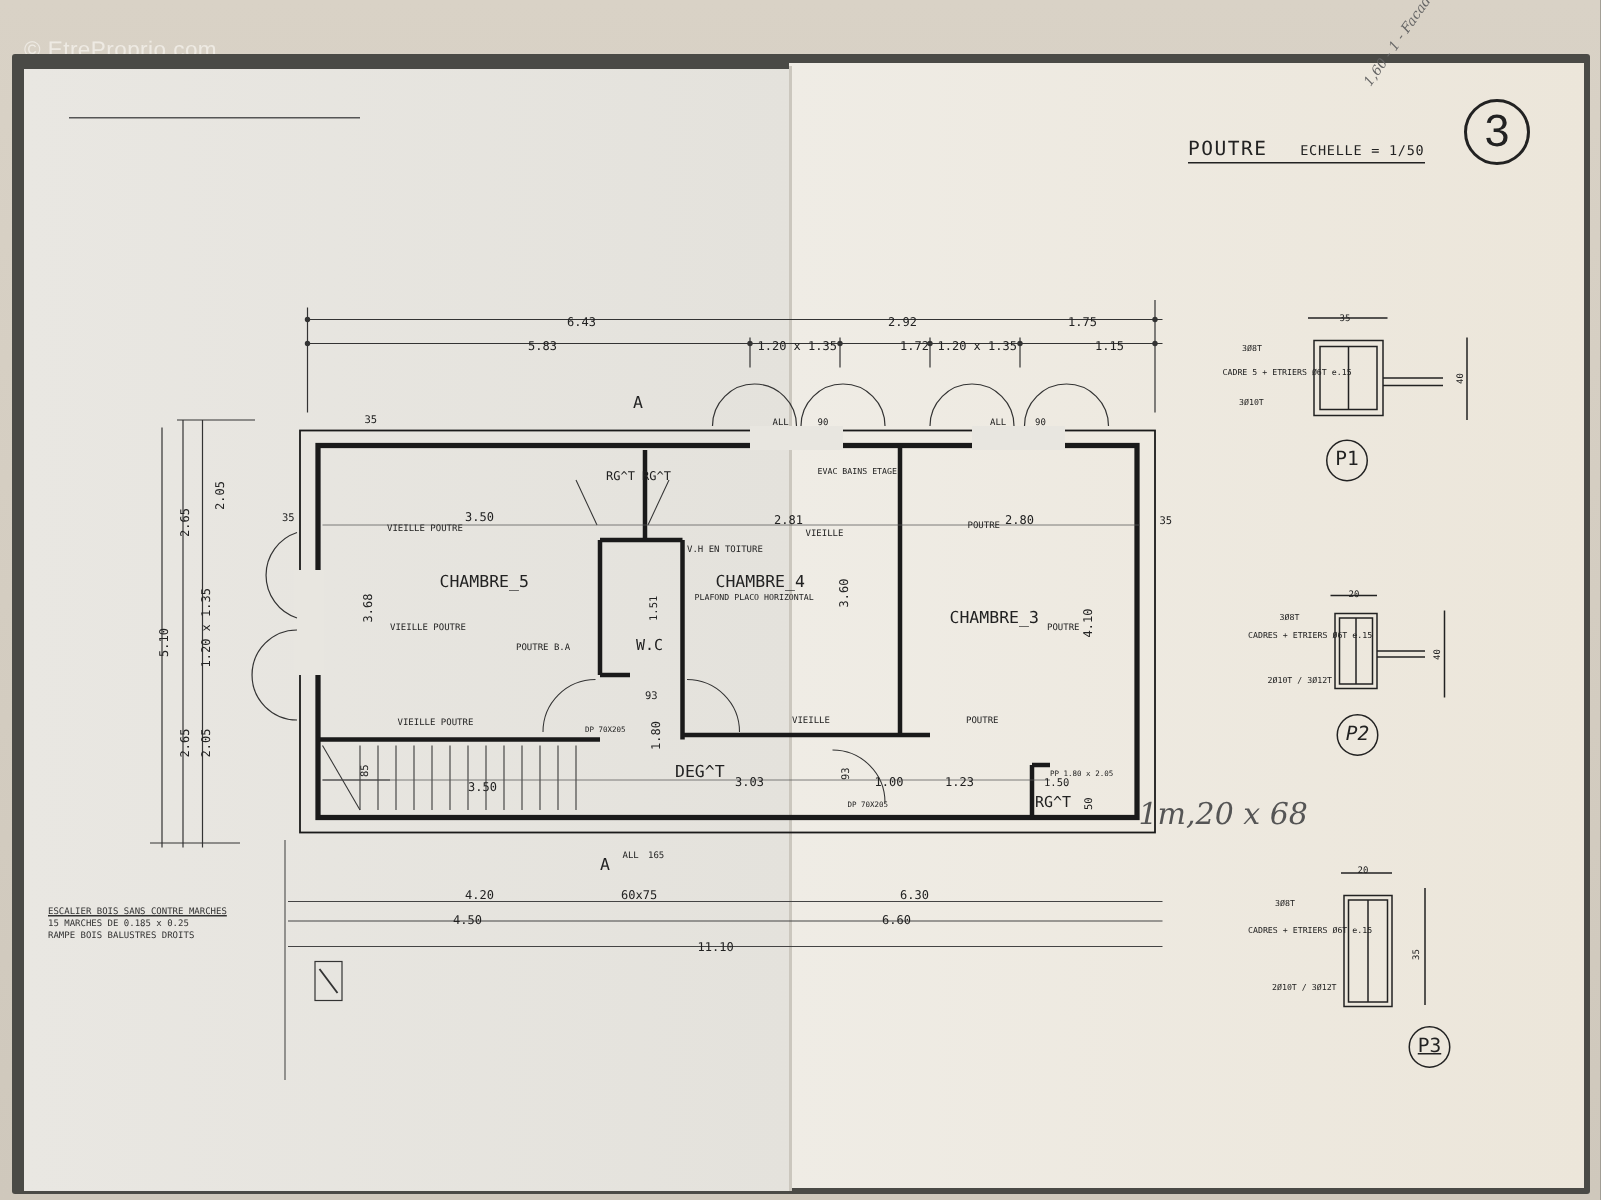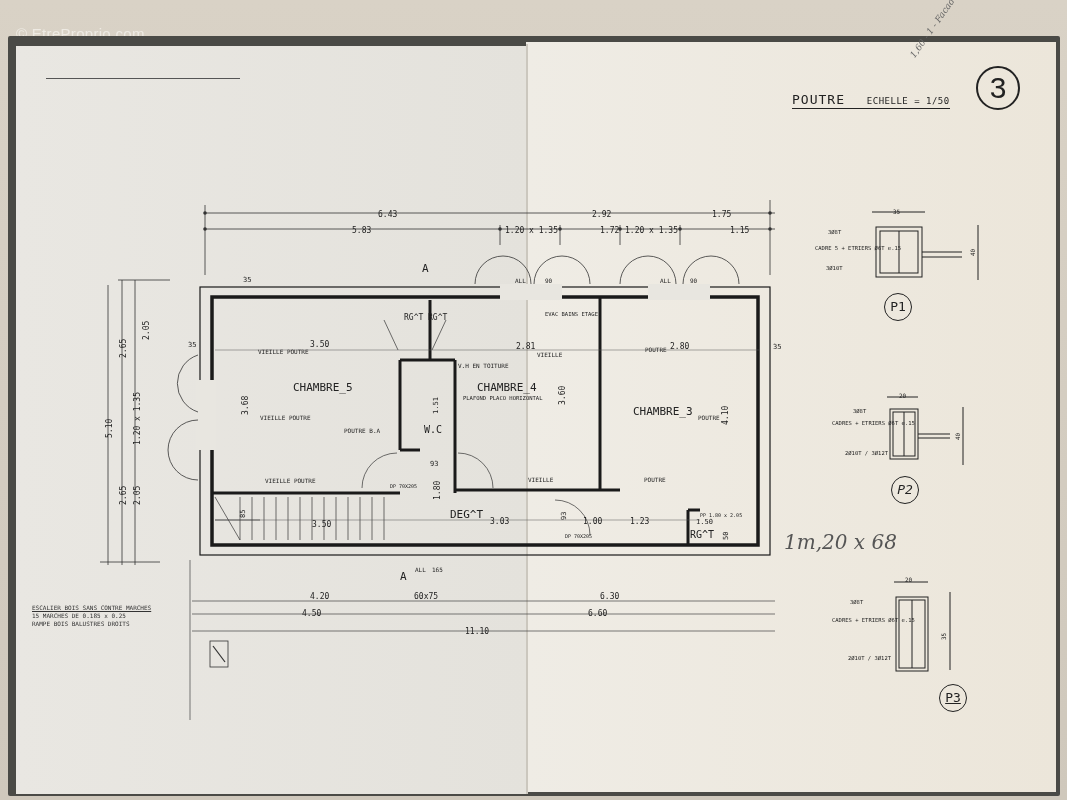--- a/index.html
+++ b/index.html
@@ -31,21 +31,21 @@
 <div class="sheet-right"></div>
 <div class="fold"></div>
 <div class="hdr-line"></div>
 
 <div class="title">
   <span>POUTRE</span>
   <span class="scale">ECHELLE = 1/50</span>
 </div>
 <div class="sheet-num">3</div>
 <div class="pencil" style="left:908px;top:54px;font-size:9px;transform:rotate(-55deg);transform-origin:left top;">1,60 - 1 - Facade</div>
-<div class="pencil" style="left:784px;top:530px;font-size:20px;color:#555;">1m,20 x 68</div>
+<div class="pencil" style="left:759px;top:530px;font-size:20px;color:#555;">1m,20 x 68</div>
 
 <svg class="svgwrap" width="1067" height="800" viewBox="0 0 1067 800">
 
   <g stroke="#333" stroke-width="0.8" fill="none">
     <line x1="205" y1="213" x2="775" y2="213"></line>
     <line x1="205" y1="229" x2="775" y2="229"></line>
     <line x1="205" y1="205" x2="205" y2="275"></line>
     <line x1="770" y1="200" x2="770" y2="275"></line>
     <line x1="500" y1="225" x2="500" y2="245"></line>
     <line x1="560" y1="225" x2="560" y2="245"></line>

